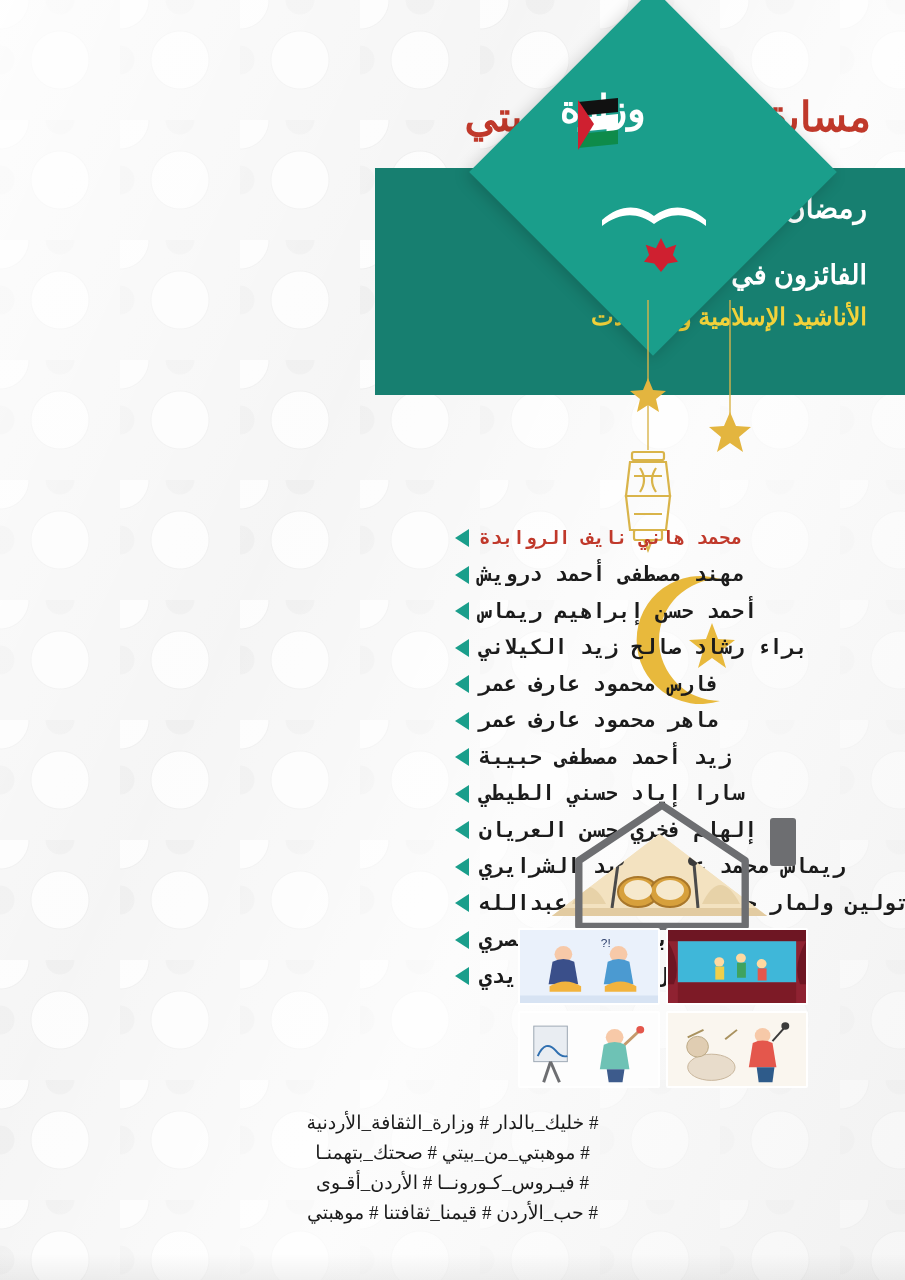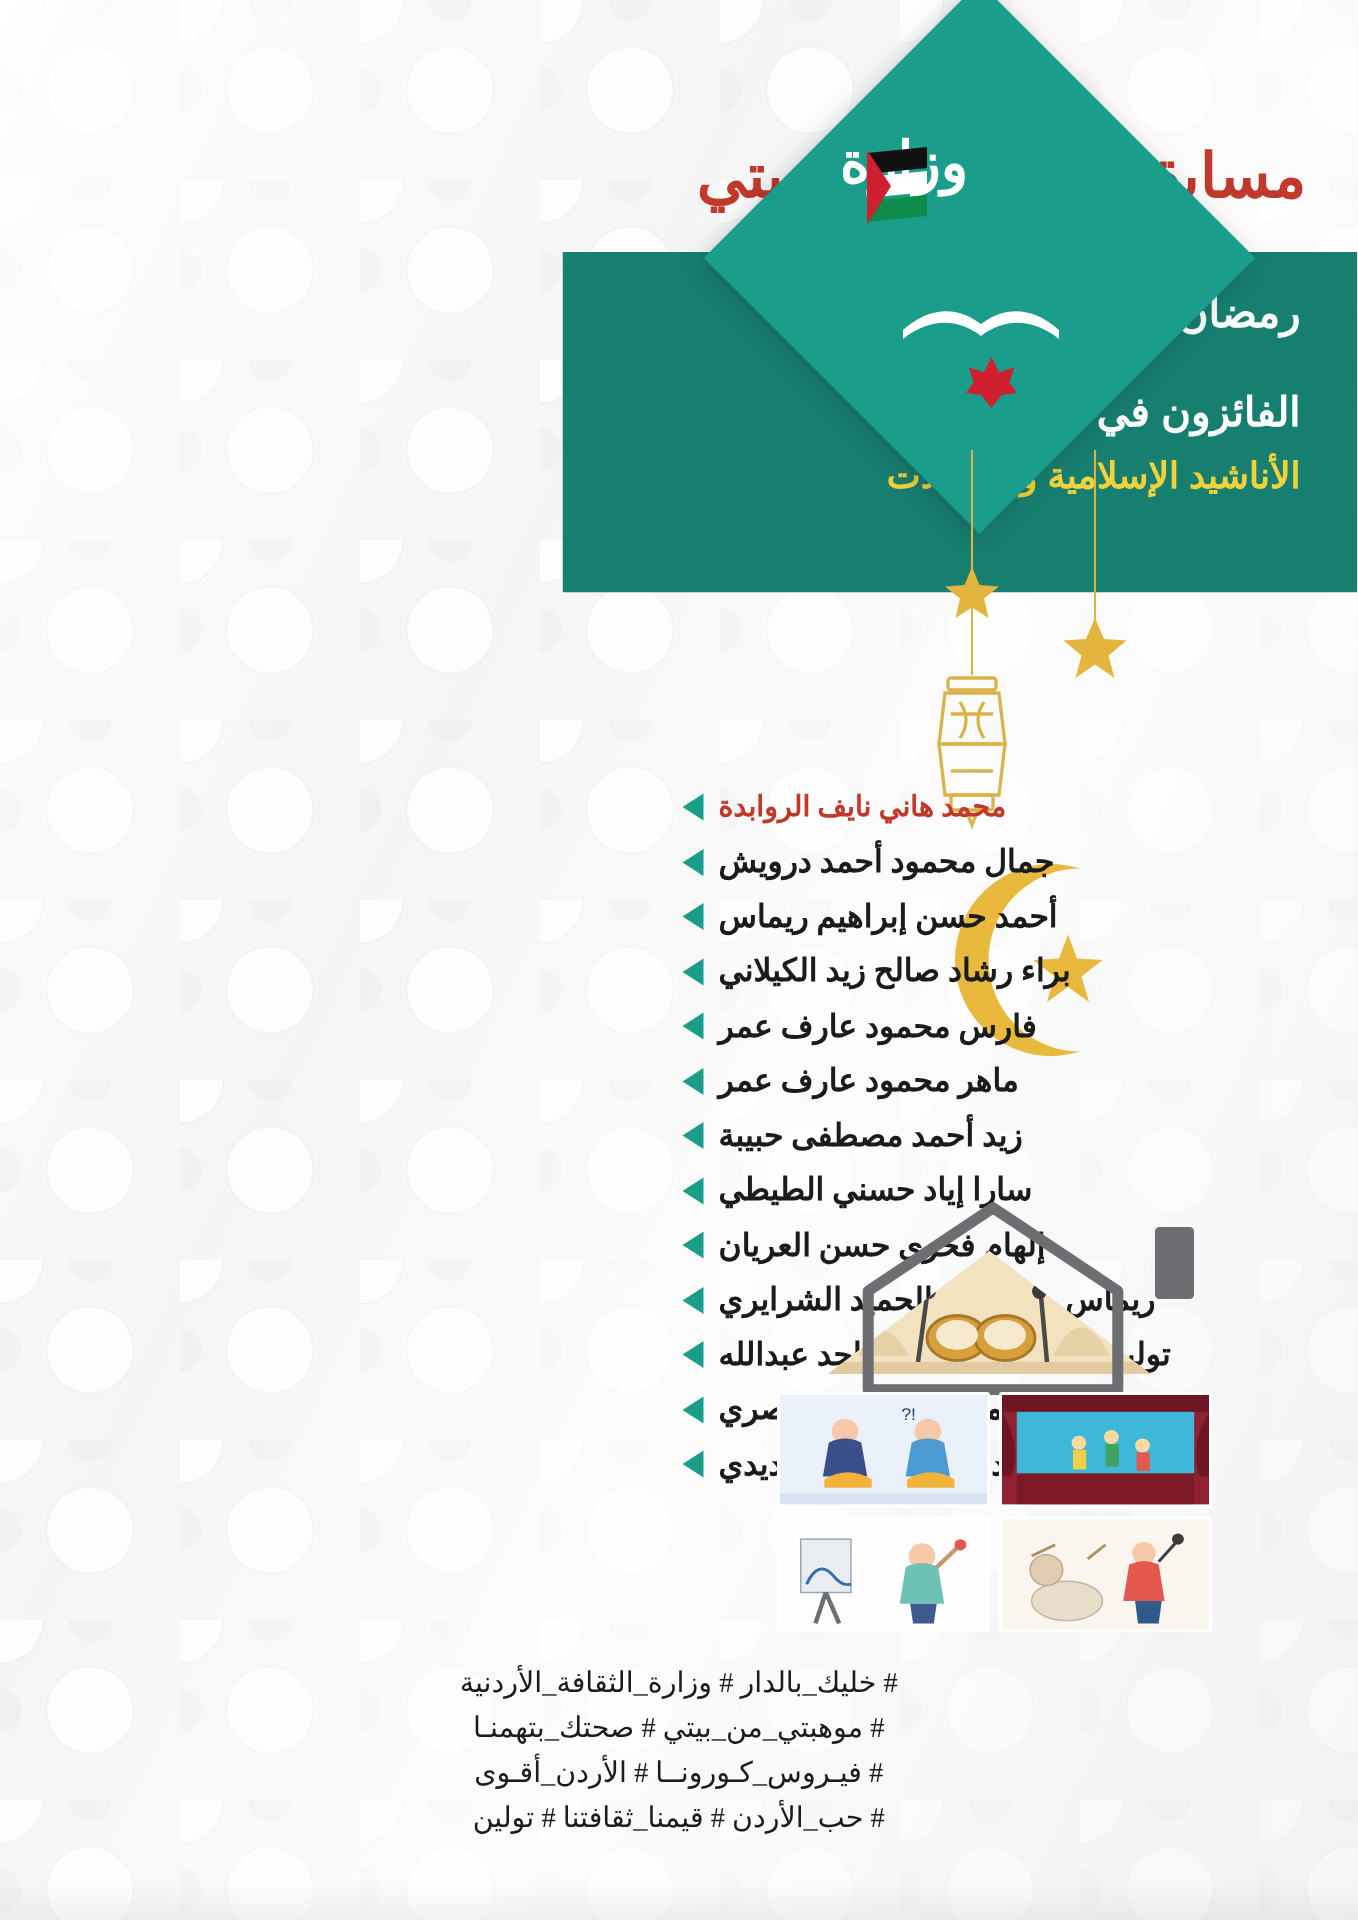--- a/index.html
+++ b/index.html
@@ -120,21 +120,21 @@
     top: 520px; right: 110px;
     width: 340px;
     direction: rtl;
     text-align: left;
   }
   .winner-row {
     display: flex; align-items: center; justify-content: flex-end;
     gap: 10px; height: 36.5px;
   }
   .winner-name {
-    font-family: Liberation Serif, serif;
+    font-family: Liberation Mono, monospace;
     font-size: 21px; font-weight: bold; color: #1b1b1b;
     white-space: nowrap;
   }
   .winner-row.first .winner-name { color: #c0392b; font-size: 19px; }
   .arrow {
     width: 0; height: 0;
     border-top: 9px solid transparent;
     border-bottom: 9px solid transparent;
     border-right: 14px solid #1a9e8b;
     flex: 0 0 auto;
@@ -241,21 +241,21 @@
   <path d="M112 14 A64 64 0 1 0 112 136 A52 52 0 1 1 112 14 Z" fill="#e8b93c"></path>
   <polygon points="104,58 110,74 127,75 113,86 118,103 104,93 90,103 95,86 81,75 98,74" fill="#e8b93c"></polygon>
 </svg>
 
 <div class="winners">
   <div class="winner-row first">
     <span class="winner-name">محمد هاني نايف الروابدة</span>
     <span class="arrow"></span>
   </div>
   <div class="winner-row">
-    <span class="winner-name">جمال محمود أحمد درويش</span>
+    <span class="winner-name">مهند مصطفى أحمد درويش</span>
     <span class="arrow"></span>
   </div>
   <div class="winner-row">
     <span class="winner-name">أحمد حسن إبراهيم ريماس</span>
     <span class="arrow"></span>
   </div>
   <div class="winner-row">
     <span class="winner-name">براء رشاد صالح زيد الكيلاني</span>
     <span class="arrow"></span>
   </div>
@@ -376,16 +376,16 @@
         <circle cx="122" cy="18" r="4" fill="#e4574c"></circle>
       </svg>
     </div>
   </div>
 </div>
 
 <div class="hashtags">
   <div class="hash-line"># خليك_بالدار # وزارة_الثقافة_الأردنية</div>
   <div class="hash-line"># موهبتي_من_بيتي # صحتك_بتهمنـا</div>
   <div class="hash-line"># فيـروس_كـورونــا # الأردن_أقـوى</div>
-  <div class="hash-line"># حب_الأردن # قيمنا_ثقافتنا # تولين</div>
+  <div class="hash-line"># حب_الأردن # قيمنا_ثقافتنا # موهبتي</div>
 </div>
 
 <div class="shadow-strip"></div>
 
 </body></html>

